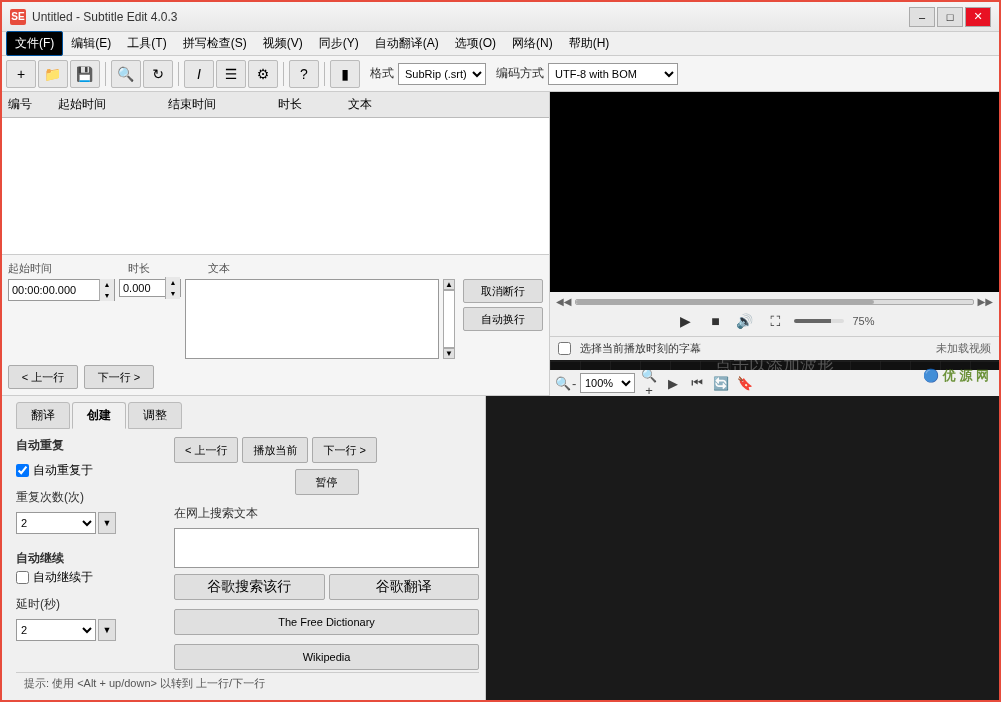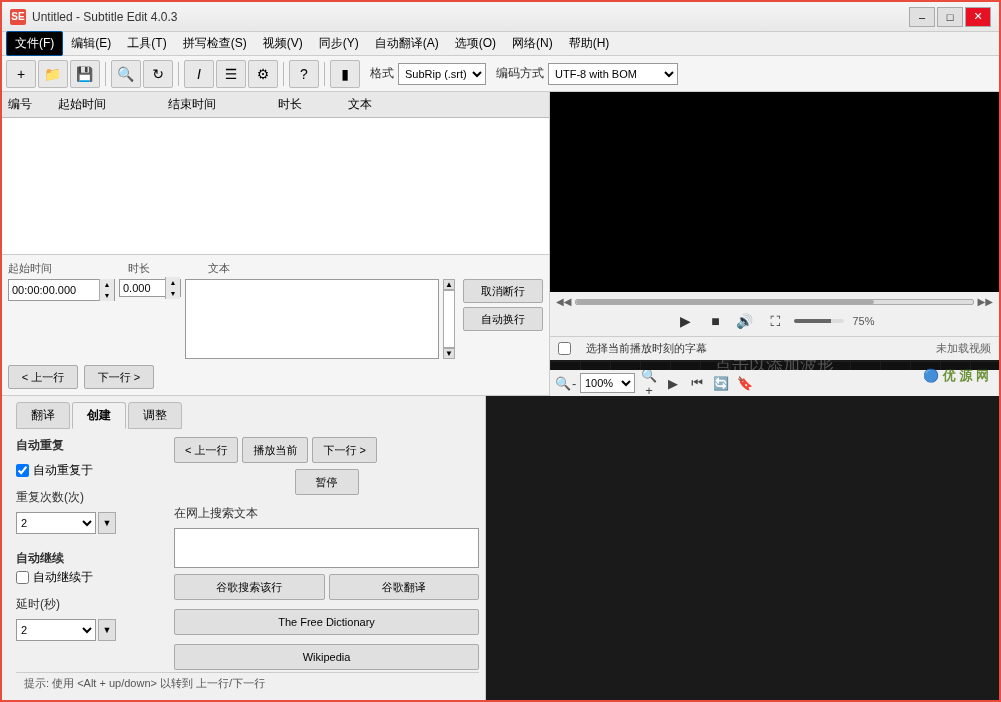--- a/index.html
+++ b/index.html
@@ -489,21 +489,21 @@
     .web-btn-row {
       display: flex;
       gap: 4px;
     }
     .web-btn {
       flex: 1;
       height: 26px;
       background: #e0e0e0;
       border: 1px solid #aaa;
       cursor: pointer;
-      font-size: 11px;
+      font-size: 14px;
       border-radius: 2px;
     }
     .web-btn-full {
       width: 100%;
       height: 26px;
       background: #e0e0e0;
       border: 1px solid #aaa;
       cursor: pointer;
       font-size: 11px;
       border-radius: 2px;
@@ -518,21 +518,21 @@
       font-size: 11px;
       color: #555;
       flex-shrink: 0;
       grid-column: 1 / -1;
     }
     .waveform-header {
       background: #f0f0f0;
       padding: 4px 8px;
       display: flex;
       align-items: center;
-      gap: 15px;
+      gap: 9px;
       font-size: 11px;
       flex-shrink: 0;
     }
     .waveform-checkbox { width: 13px; height: 13px; }
     .waveform-label { font-size: 11px; color: #333; }
     .waveform-status { margin-left: auto; font-size: 11px; color: #666; }
 
     .waveform-grid {
       flex: 1;
       background: #1a1a1a;

